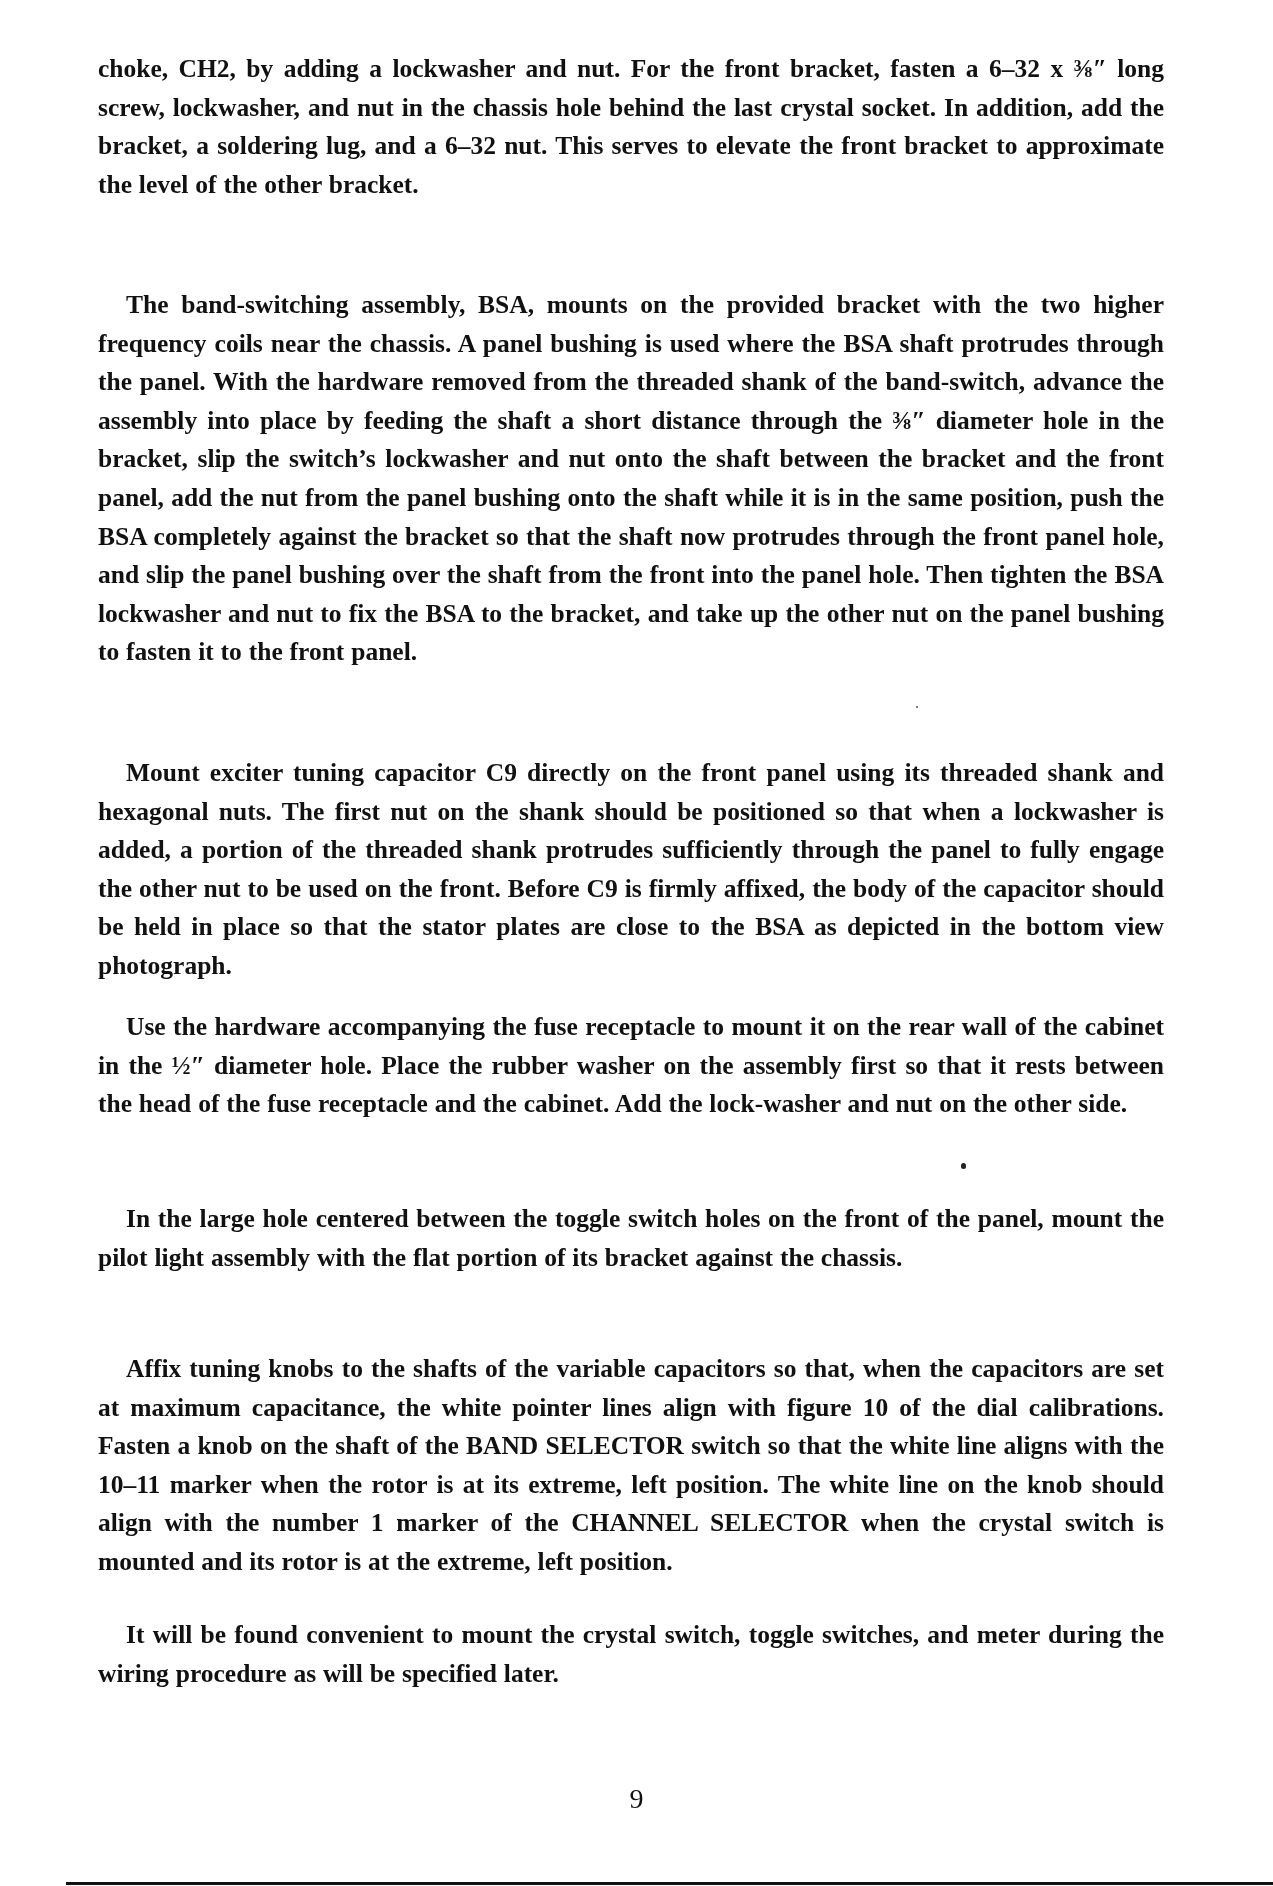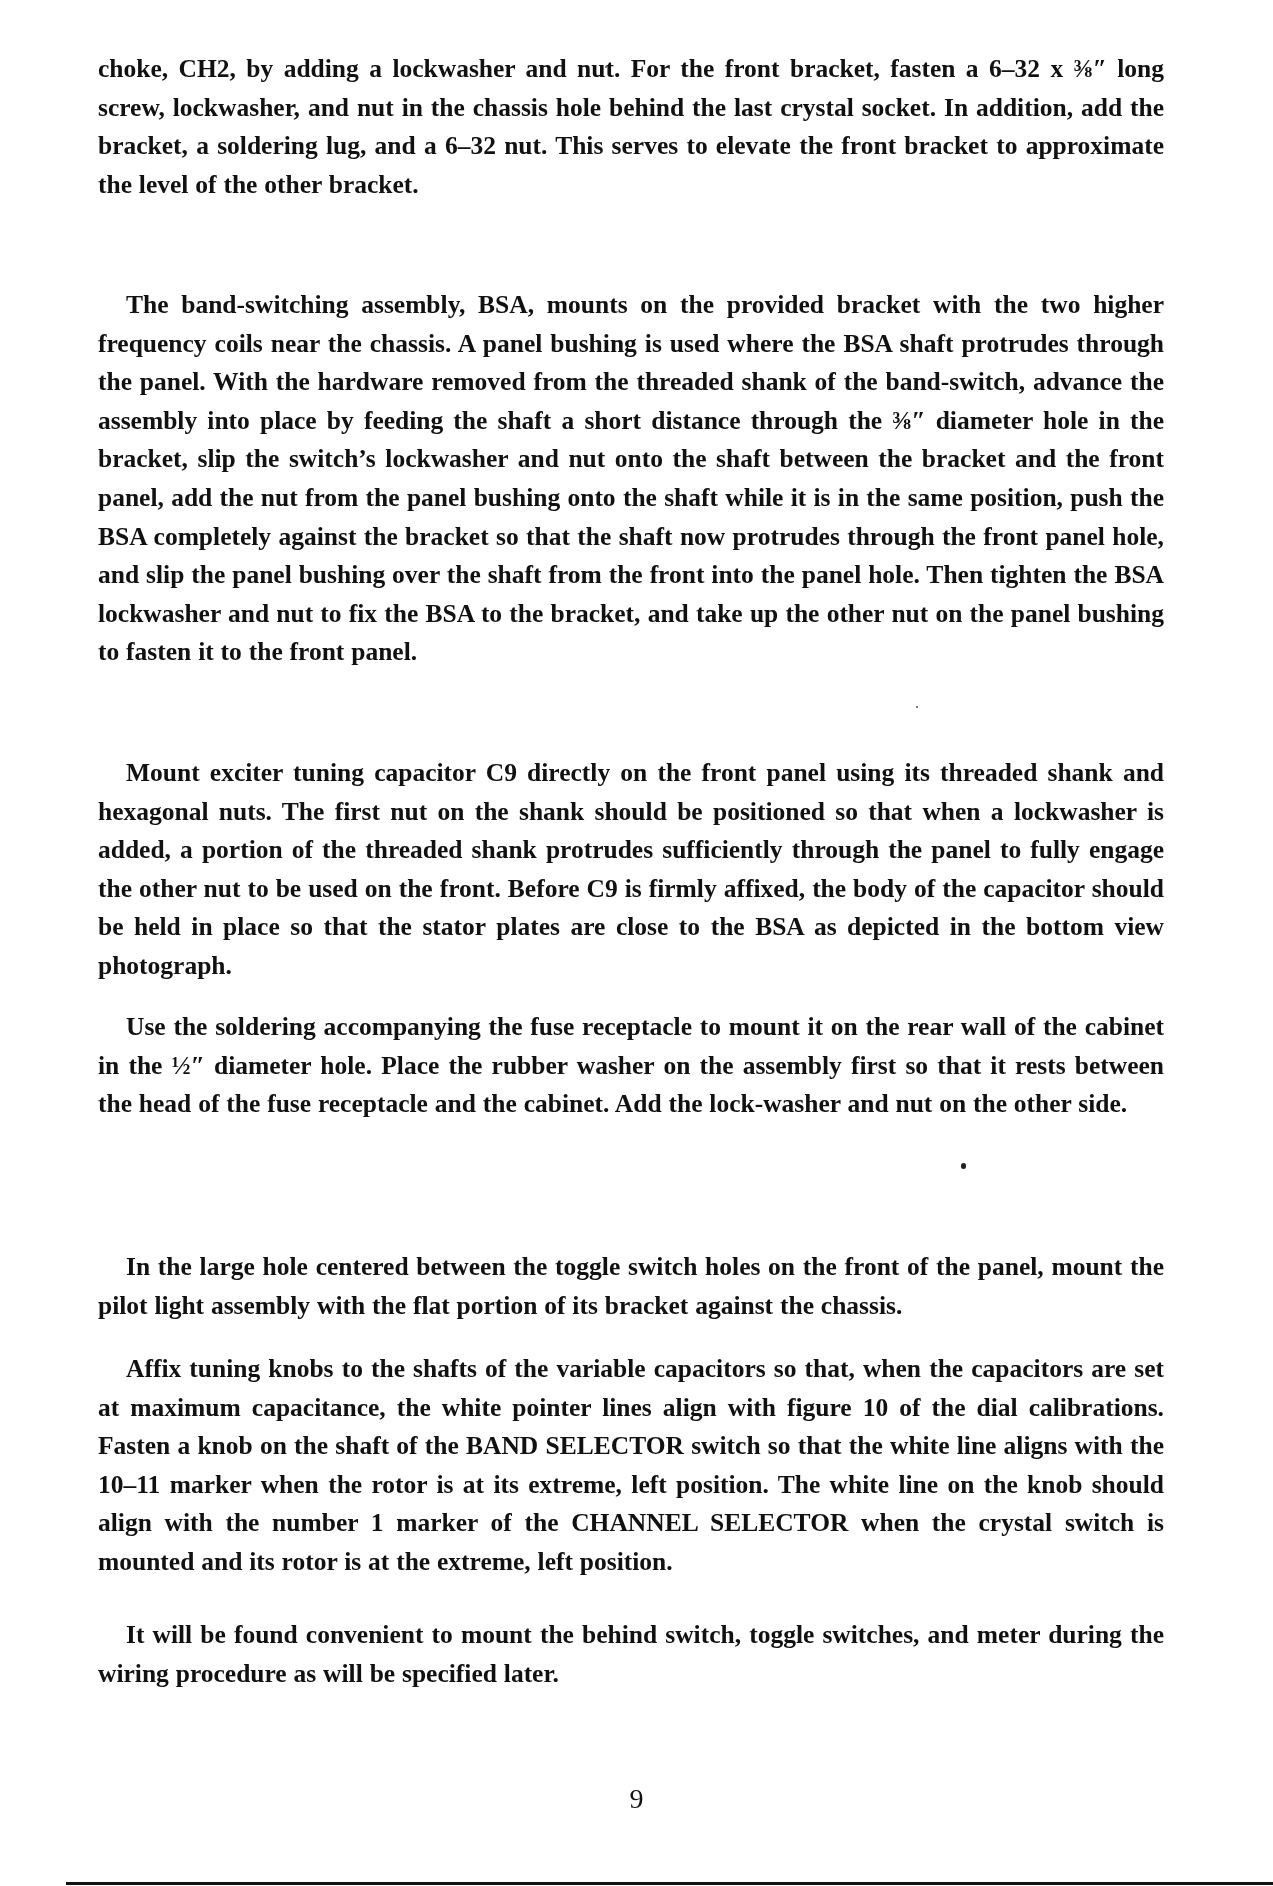--- a/index.html
+++ b/index.html
@@ -30,21 +30,21 @@
       word-spacing: 0.5px;
       font-weight: bold;
     }
     .para.indent {
       text-indent: 28px;
     }
     .p1 { position: absolute; top: 0px; }
     .p2 { position: absolute; top: 236px; }
     .p3 { position: absolute; top: 704px; }
     .p4 { position: absolute; top: 958px; }
-    .p5 { position: absolute; top: 1150px; margin-top: 48px; }
+    .p5 { position: absolute; top: 1150px; }
     .p6 { position: absolute; top: 1300px; }
     .p7 { position: absolute; top: 1566px; }
     .page-number {
       position: absolute;
       top: 1783px;
       left: 0;
       width: 1273px;
       text-align: center;
       font-size: 28px;
       font-family: "Liberation Serif", "DejaVu Serif", serif;
@@ -69,24 +69,24 @@
     .speck.s2 { left: 916px; top: 706px; }
     .speck.s3 { left: 961px; top: 1163px; width: 5px; height: 6px; background: #222; border-radius: 3px; }
   </style>
 </head>
 <body>
 
 <div class="page">
   <p class="para p1">choke, CH2, by adding a lockwasher and nut. For the front bracket, fasten a 6–32 x ⅜″ long screw, lockwasher, and nut in the chassis hole behind the last crystal socket. In addition, add the bracket, a soldering lug, and a 6–32 nut. This serves to elevate the front bracket to approximate the level of the other bracket.</p>
   <p class="para indent p2">The band-switching assembly, BSA, mounts on the provided bracket with the two higher frequency coils near the chassis. A panel bushing is used where the BSA shaft protrudes through the panel. With the hardware removed from the threaded shank of the band-switch, advance the assembly into place by feeding the shaft a short distance through the ⅜″ diameter hole in the bracket, slip the switch’s lockwasher and nut onto the shaft between the bracket and the front panel, add the nut from the panel bushing onto the shaft while it is in the same position, push the BSA completely against the bracket so that the shaft now protrudes through the front panel hole, and slip the panel bushing over the shaft from the front into the panel hole. Then tighten the BSA lockwasher and nut to fix the BSA to the bracket, and take up the other nut on the panel bushing to fasten it to the front panel.</p>
   <p class="para indent p3">Mount exciter tuning capacitor C9 directly on the front panel using its threaded shank and hexagonal nuts. The first nut on the shank should be positioned so that when a lockwasher is added, a portion of the threaded shank protrudes sufficiently through the panel to fully engage the other nut to be used on the front. Before C9 is firmly affixed, the body of the capacitor should be held in place so that the stator plates are close to the BSA as depicted in the bottom view photograph.</p>
-  <p class="para indent p4">Use the soldering accompanying the fuse receptacle to mount it on the rear wall of the cabinet in the ½″ diameter hole. Place the rubber washer on the assembly first so that it rests between the head of the fuse receptacle and the cabinet. Add the lock-washer and nut on the other side.</p>
+  <p class="para indent p4">Use the hardware accompanying the fuse receptacle to mount it on the rear wall of the cabinet in the ½″ diameter hole. Place the rubber washer on the assembly first so that it rests between the head of the fuse receptacle and the cabinet. Add the lock-washer and nut on the other side.</p>
   <p class="para indent p5">In the large hole centered between the toggle switch holes on the front of the panel, mount the pilot light assembly with the flat portion of its bracket against the chassis.</p>
   <p class="para indent p6">Affix tuning knobs to the shafts of the variable capacitors so that, when the capacitors are set at maximum capacitance, the white pointer lines align with figure 10 of the dial calibrations. Fasten a knob on the shaft of the BAND SELECTOR switch so that the white line aligns with the 10–11 marker when the rotor is at its extreme, left position. The white line on the knob should align with the number 1 marker of the CHANNEL SELECTOR when the crystal switch is mounted and its rotor is at the extreme, left position.</p>
-  <p class="para indent p7">It will be found convenient to mount the behind switch, toggle switches, and meter during the wiring procedure as will be specified later.</p>
+  <p class="para indent p7">It will be found convenient to mount the crystal switch, toggle switches, and meter during the wiring procedure as will be specified later.</p>
 </div>
 
 <div class="speck s1"></div>
 <div class="speck s2"></div>
 <div class="speck s3"></div>
 
 <div class="page-number">9</div>
 <div class="bottom-rule"></div>
 
 </body></html>

